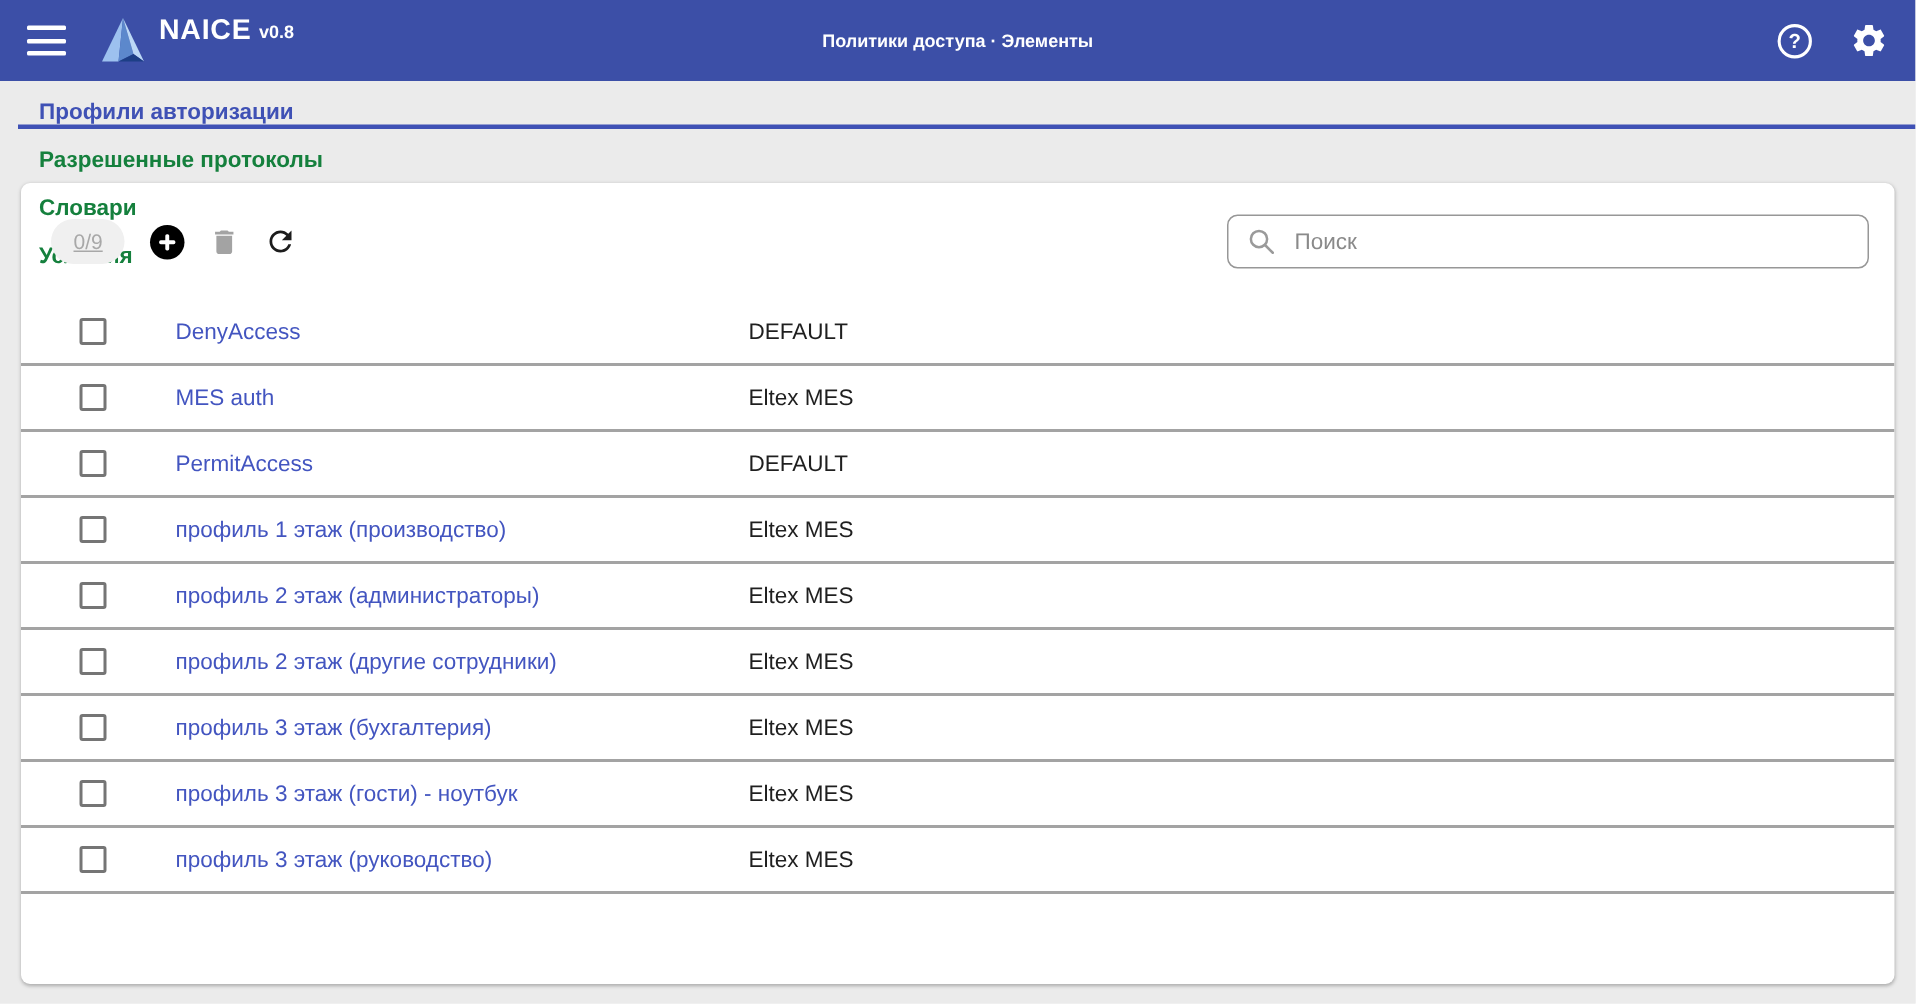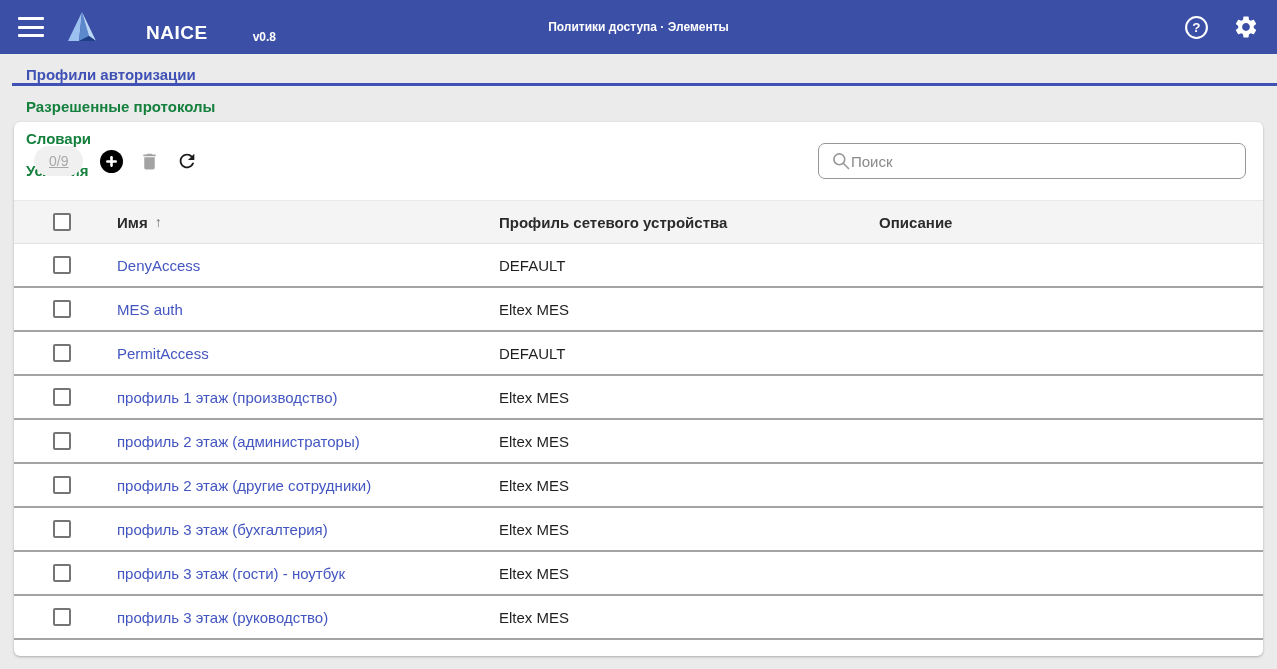--- a/index.html
+++ b/index.html
@@ -19,21 +19,21 @@
     align-items: center;
     padding: 0 18px;
     color: #fff;
   }
   .hamburger {
     width: 26px; height: 20px;
     display: flex; flex-direction: column; justify-content: space-between;
     cursor: pointer;
   }
   .hamburger span { display: block; height: 3px; background: #fff; border-radius: 1px; }
-  .logo-wrap { display: flex; align-items: flex-end; margin-left: 22px; gap: 40px; }
+  .logo-wrap { display: flex; align-items: flex-start; margin-left: 22px; }
   .logo-svg { width: 32px; height: 34px; }
   .app-name { font-size: 19px; font-weight: 700; letter-spacing: 0.5px; margin-left: 8px; }
   .app-version { font-size: 12px; font-weight: 600; margin-left: 5px; margin-top: 4px; }
   .appbar-title {
     position: absolute; left: 0; right: 0; top: 0; bottom: 0;
     display: flex; align-items: center; justify-content: center;
     font-size: 12px; font-weight: 700;
     pointer-events: none;
     text-align: right;
   }
@@ -104,21 +104,21 @@
     border-radius: 7px;
     display: flex; align-items: center;
     padding: 0 12px;
     background: #fff;
   }
   .search-box input {
     border: none; outline: none;
     font-size: 15px;
     font-family: "Liberation Sans", sans-serif;
     color: #333;
-    margin-left: 0;
+    margin-left: 12px;
     flex: 1;
     background: transparent;
   }
   .search-box input::placeholder { color: #8a8a8a; }
 
   
   .table { width: 100%; }
   .trow {
     display: grid;
     grid-template-columns: 87px 398px 380px 1fr;
@@ -211,31 +211,20 @@
     <div class="search-box">
       <svg width="20" height="20" viewBox="0 0 24 24">
         <circle cx="10" cy="10" r="6.5" fill="none" stroke="#9a9a9a" stroke-width="2"></circle>
         <line x1="15" y1="15" x2="21" y2="21" stroke="#9a9a9a" stroke-width="2" stroke-linecap="round"></line>
       </svg>
       <input type="text" placeholder="Поиск" style="">
     </div>
   </div>
 
   <div class="table">
-    <div class="trow thead">
-      <div class="cell-check">
-        <div class="checkbox"></div>
-      </div>
-      <div class="cell-name">
-        <span>Имя</span>
-        <span class="sort-arrow">↑</span>
-      </div>
-      <div class="cell-profile">Профиль сетевого устройства</div>
-      <div class="cell-desc">Описание</div>
-    </div>
     <div>
   <div class="trow">
     <div class="cell-check">
       <div class="checkbox"></div>
     </div>
     <div class="cell-name">
       <a class="row-link">DenyAccess</a>
     </div>
     <div class="cell-profile">DEFAULT</div>
     <div class="cell-desc"></div>

